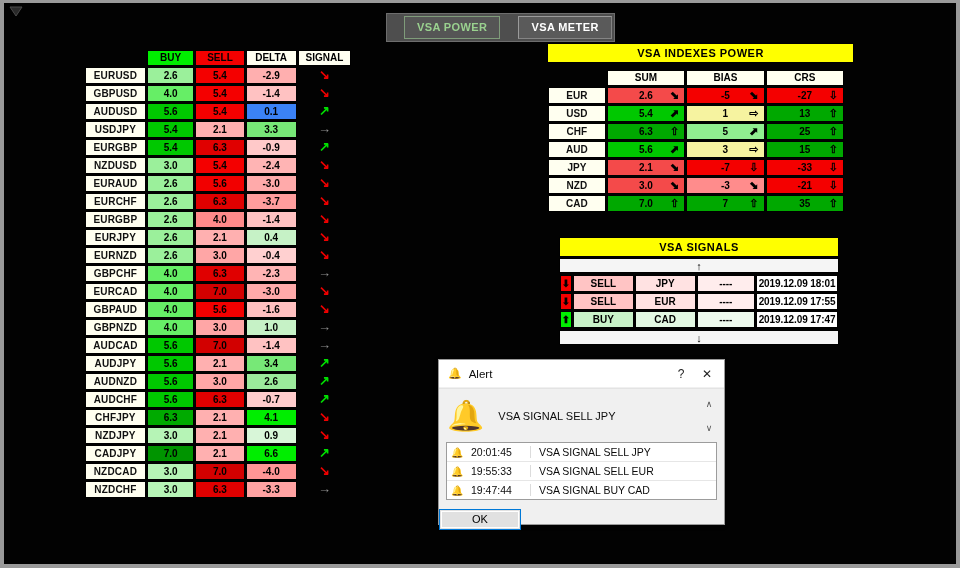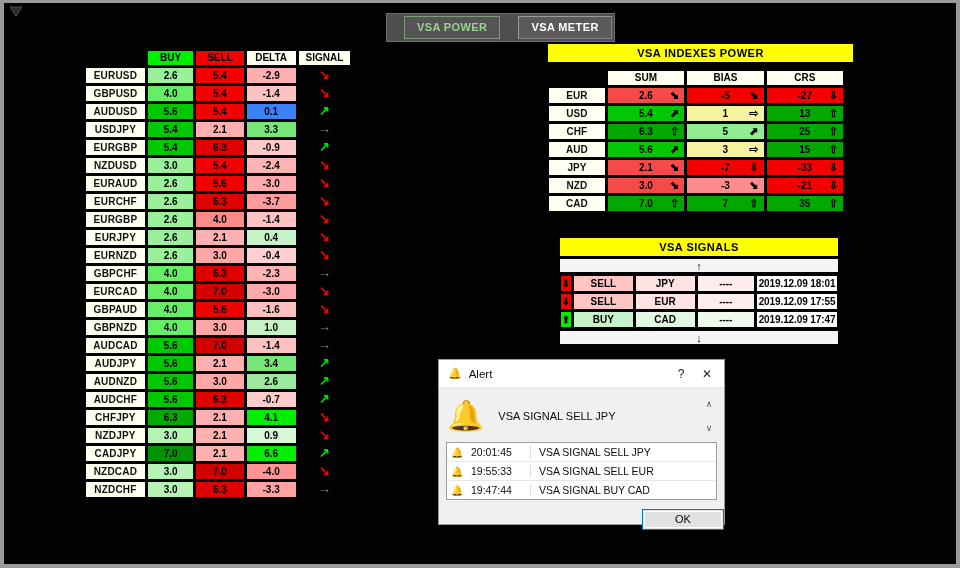--- a/index.html
+++ b/index.html
@@ -158,21 +158,21 @@
     background: #ffffff;
     border: 1px solid #9c9c9c;
     display: flex;
     overflow: hidden;
   }
   #alert-list { flex: 1; }
   .alert-row { display:flex; height:19px; align-items:center; border-bottom:1px solid #e6e6e6; font-size:10.5px; }
   .alert-bell { width: 22px; text-align:center; font-size:10px; color:#d9a400; }
   .alert-time { width: 62px; border-right:1px solid #dcdcdc; padding-left:2px; }
   .alert-text { padding-left: 8px; white-space:nowrap; overflow:hidden; }
-  #alert-footer { height: 38px; display:flex; align-items:center; justify-content:flex-end; }
+  #alert-footer { height: 38px; display:flex; align-items:center; justify-content:flex-start; }
   #alert-ok {
     width: 82px; height: 21px;
     background:#e1e1e1; border:1px solid #0078d7;
     outline: 1px solid #ffffff; outline-offset: -3px;
     font-size: 11px; color:#000; cursor:pointer;
   }
   .bell-glyph { color:#e8b400; }
 </style>
 </head>
 <body>

